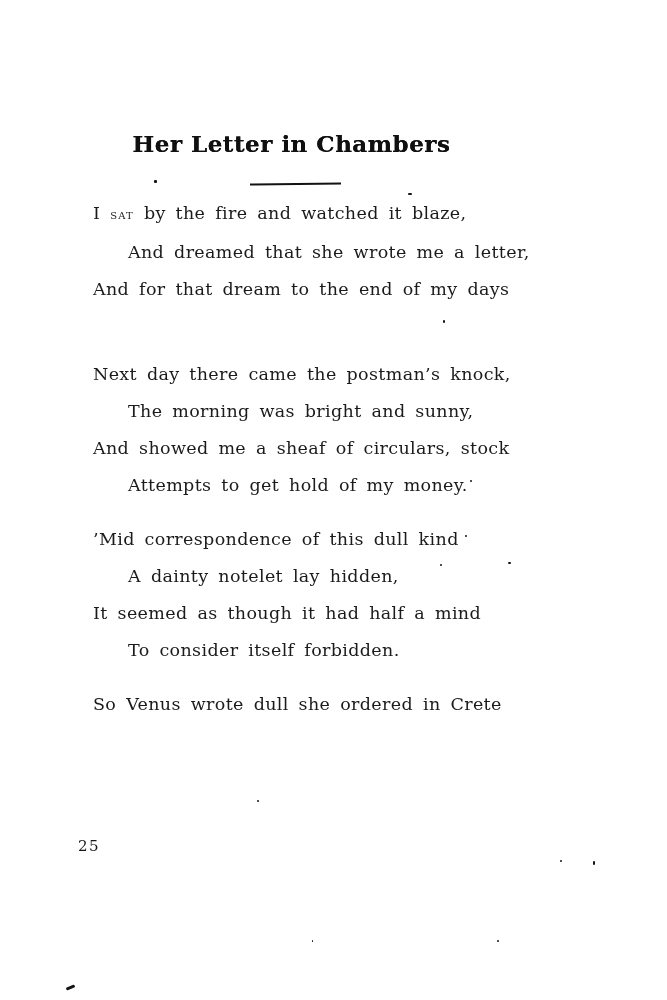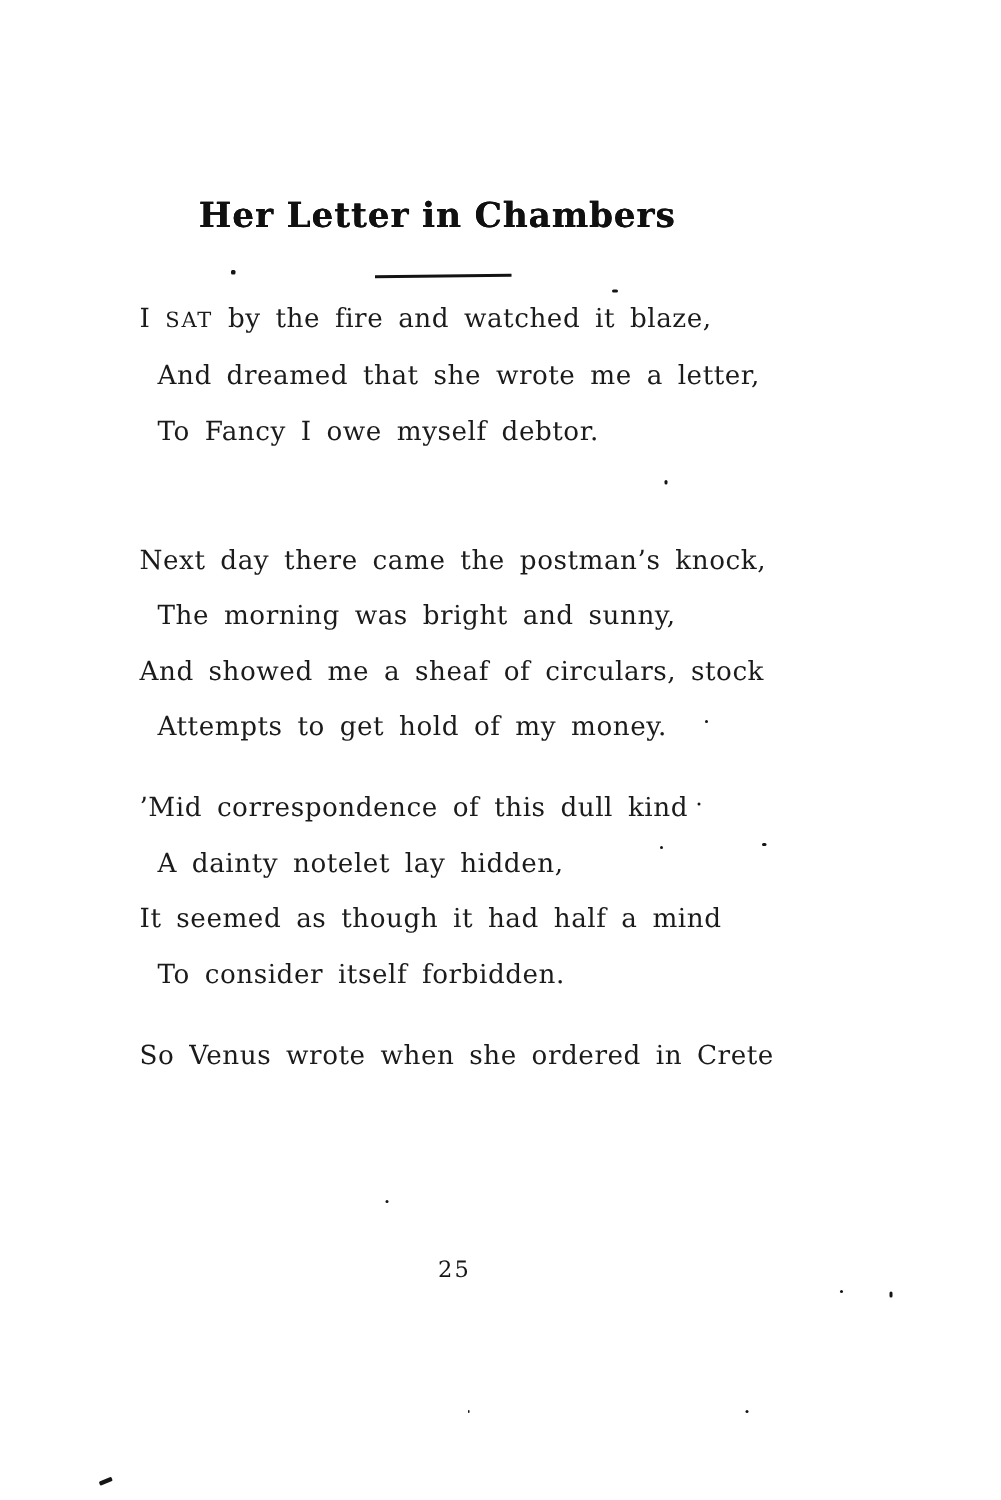--- a/index.html
+++ b/index.html
@@ -37,62 +37,62 @@
     line-height:37px;
     letter-spacing:0.35px;
     word-spacing:4px;
     color:#1b1b1b;
   }
   .s1{top:195px}
   .s2{top:356px}
   .s3{top:521px}
   .s4{top:686px}
   .line{white-space:nowrap;}
-  .indent{margin-left:12px;}
-  .sc{font-size:14px;letter-spacing:1.2px;}
+  .indent{margin-left:35px;}
+  .sc{font-size:10px;letter-spacing:1.2px;}
   .page-number{
     position:absolute;
-    top:837px;left:93px;width:420px;
-    text-align:center;
+    top:837px;left:78px;width:420px;
+    text-align:left;
     font-size:15px;
     letter-spacing:1.5px;
     color:#161616;
   }
   .speck{position:absolute;background:#151515;border-radius:1px;}
 </style>
 </head>
 <body>
 
 <div class="page">
 
   <h1 class="title">Her Letter in Chambers</h1>
   <div class="title-rule"></div>
 
   <div class="stanza s1">
     <div class="line"><span>I</span> <span class="sc">SAT</span> <span>by the fire and watched it blaze,</span></div>
     <div class="line indent">And dreamed that she wrote me a letter,</div>
-    <div class="line indent">To Fancy I owe myself debtor.</div>
+    <div class="line">And for that dream to the end of my days</div>
   </div>
 
   <div class="stanza s2">
     <div class="line">Next day there came the postman’s knock,</div>
     <div class="line indent">The morning was bright and sunny,</div>
     <div class="line">And showed me a sheaf of circulars, stock</div>
     <div class="line indent">Attempts to get hold of my money.</div>
   </div>
 
   <div class="stanza s3">
     <div class="line">’Mid correspondence of this dull kind</div>
     <div class="line indent">A dainty notelet lay hidden,</div>
     <div class="line">It seemed as though it had half a mind</div>
     <div class="line indent">To consider itself forbidden.</div>
   </div>
 
   <div class="stanza s4">
-    <div class="line">So Venus wrote when she ordered in Crete</div>
+    <div class="line">So Venus wrote dull she ordered in Crete</div>
   </div>
 
   <div class="page-number">25</div>
 
   <div class="speck" style="left:154px;top:180px;width:3px;height:3px;"></div>
   <div class="speck" style="left:408px;top:193px;width:4px;height:2px;"></div>
   <div class="speck" style="left:443px;top:320px;width:2px;height:3px;"></div>
   <div class="speck" style="left:470px;top:480px;width:2px;height:2px;"></div>
   <div class="speck" style="left:465px;top:535px;width:2px;height:2px;"></div>
   <div class="speck" style="left:440px;top:564px;width:2px;height:2px;"></div>

